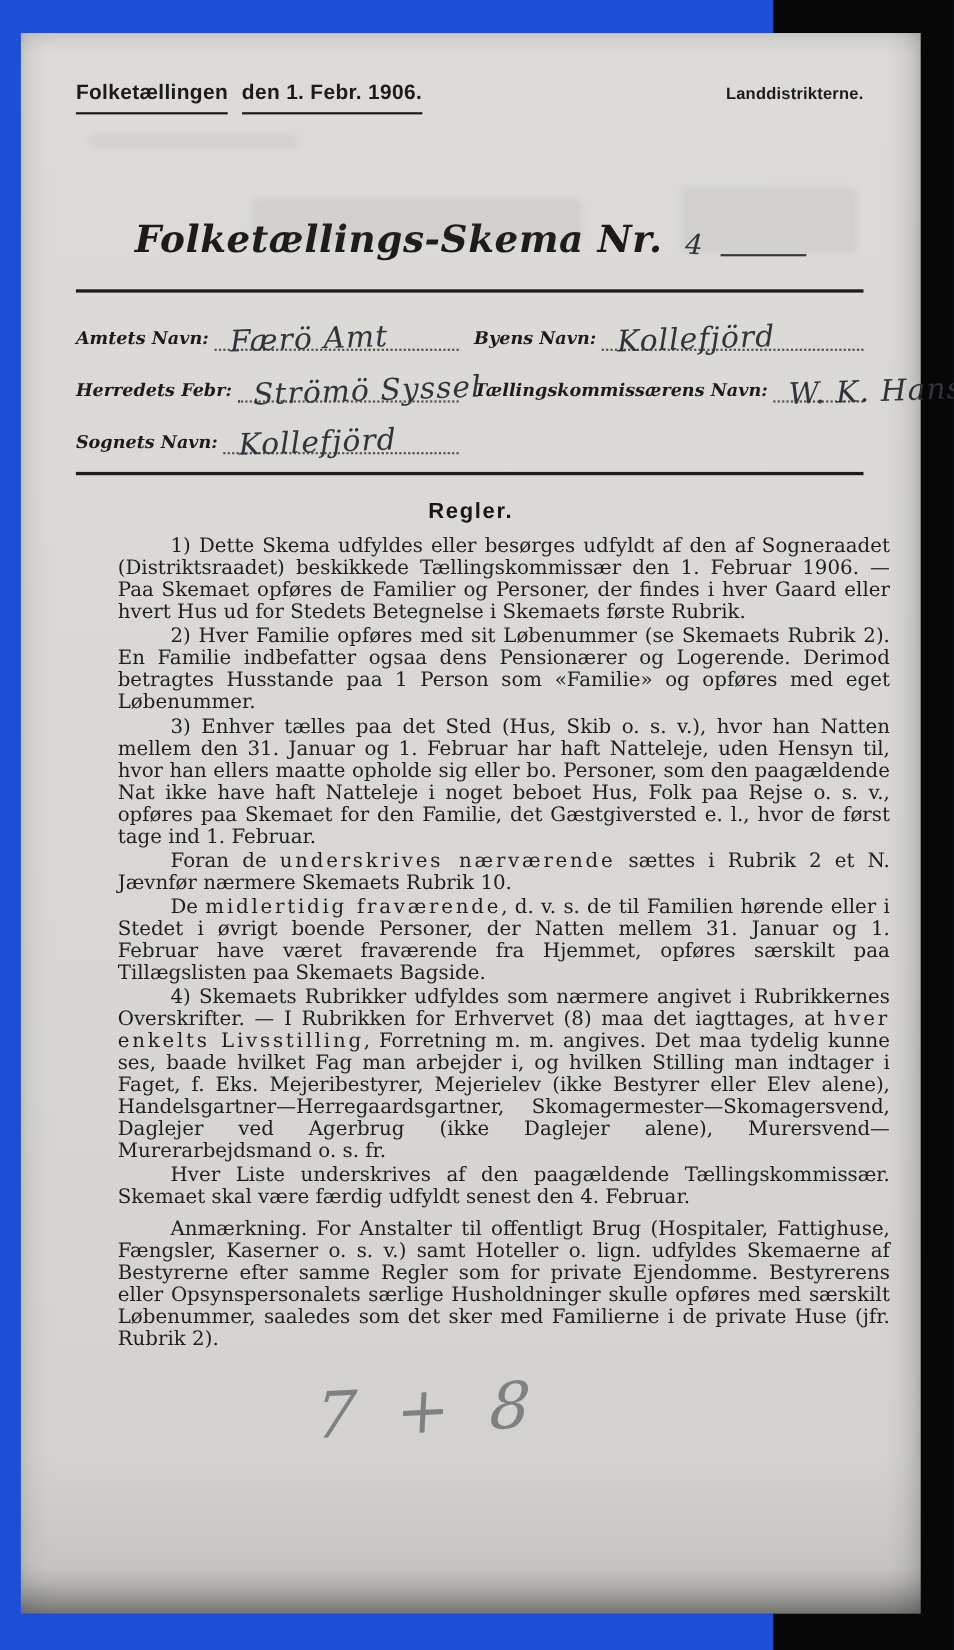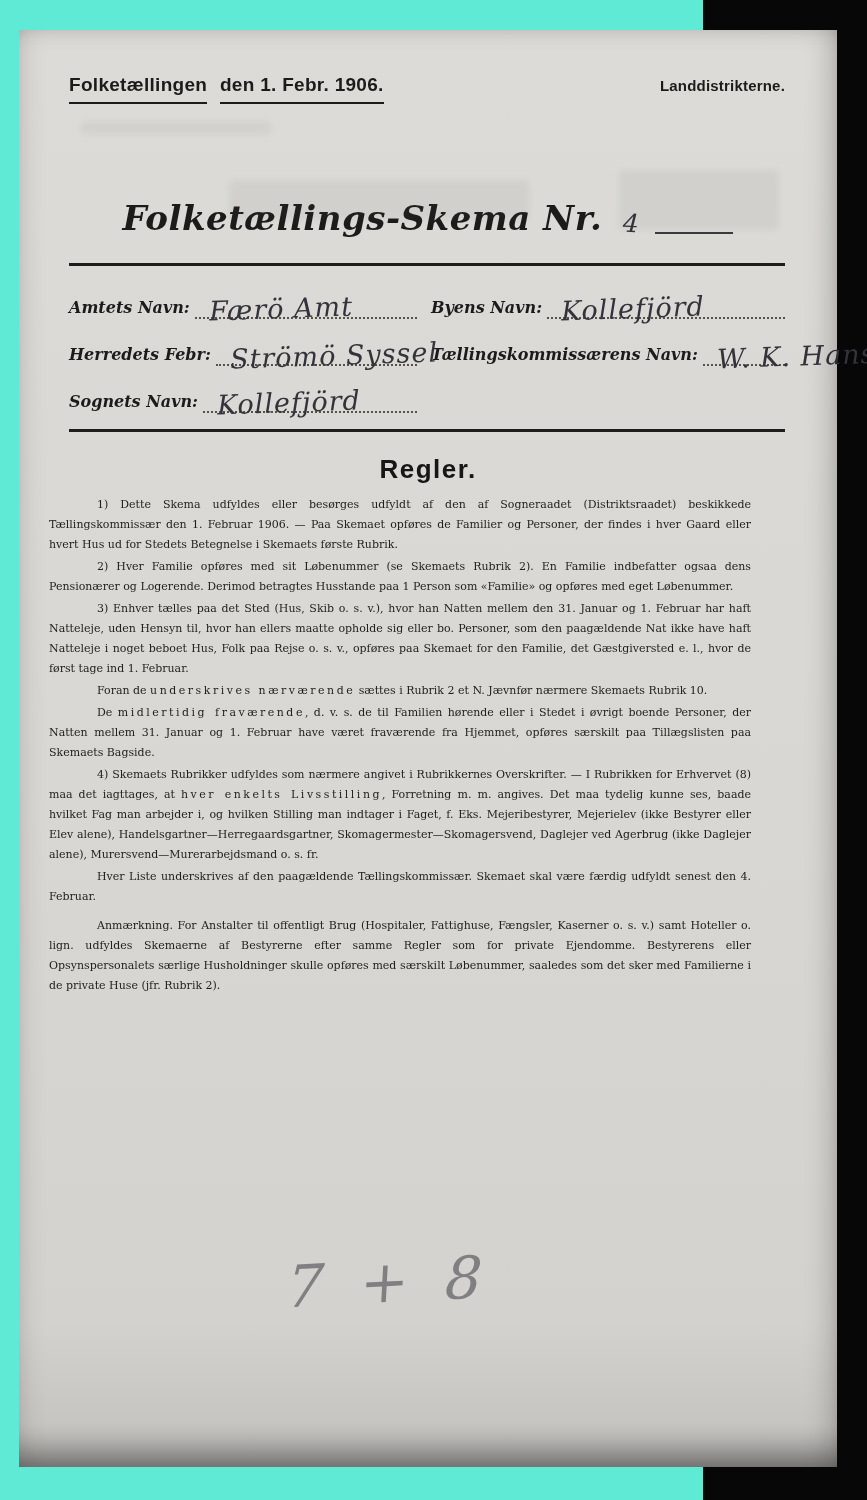--- a/index.html
+++ b/index.html
@@ -5,21 +5,21 @@
   html, body {
     margin: 0; padding: 0;
     width: 867px; height: 1500px;
     background: #070707;
     overflow: hidden;
     font-family: "DejaVu Serif", serif;
   }
   .scan-bg {
     position: relative;
     width: 703px; height: 1500px;
-    background: #5eead4;
+    background: #1d4ed8;
   }
   .paper {
     position: absolute;
     left: 19px; top: 30px;
     width: 818px; height: 1437px;
     background: linear-gradient(180deg, #dcdbd7 0%, #d8d7d3 55%, #d3d2ce 90%, #c6c5c1 97%, #a9a8a5 100%);
     color: #1c1b1a;
   }
   .paper::after {
     content: "";
@@ -137,28 +137,28 @@
     letter-spacing: 1px;
     white-space: nowrap;
     transform: rotate(-2deg);
   }
   
   .rules-heading {
     margin: 22px 0 10px 0;
     text-align: center;
     font-family: "Liberation Sans", sans-serif;
     font-weight: bold;
-    font-size: 26px;
+    font-size: 20px;
     letter-spacing: 1.5px;
     color: #171615;
   }
   .rules-body {
-    margin-left: 30px;
+    margin-left: 88px;
     width: 702px;
-    font-size: 11px;
+    font-size: 18px;
     line-height: 20px;
     text-align: justify;
     color: #1f1e1c;
   }
   .rules-body p {
     margin: 0 0 2px 0;
     text-indent: 48px;
   }
   .rules-body p.anm { margin-top: 9px; }
   .sp { letter-spacing: 2.5px; }

